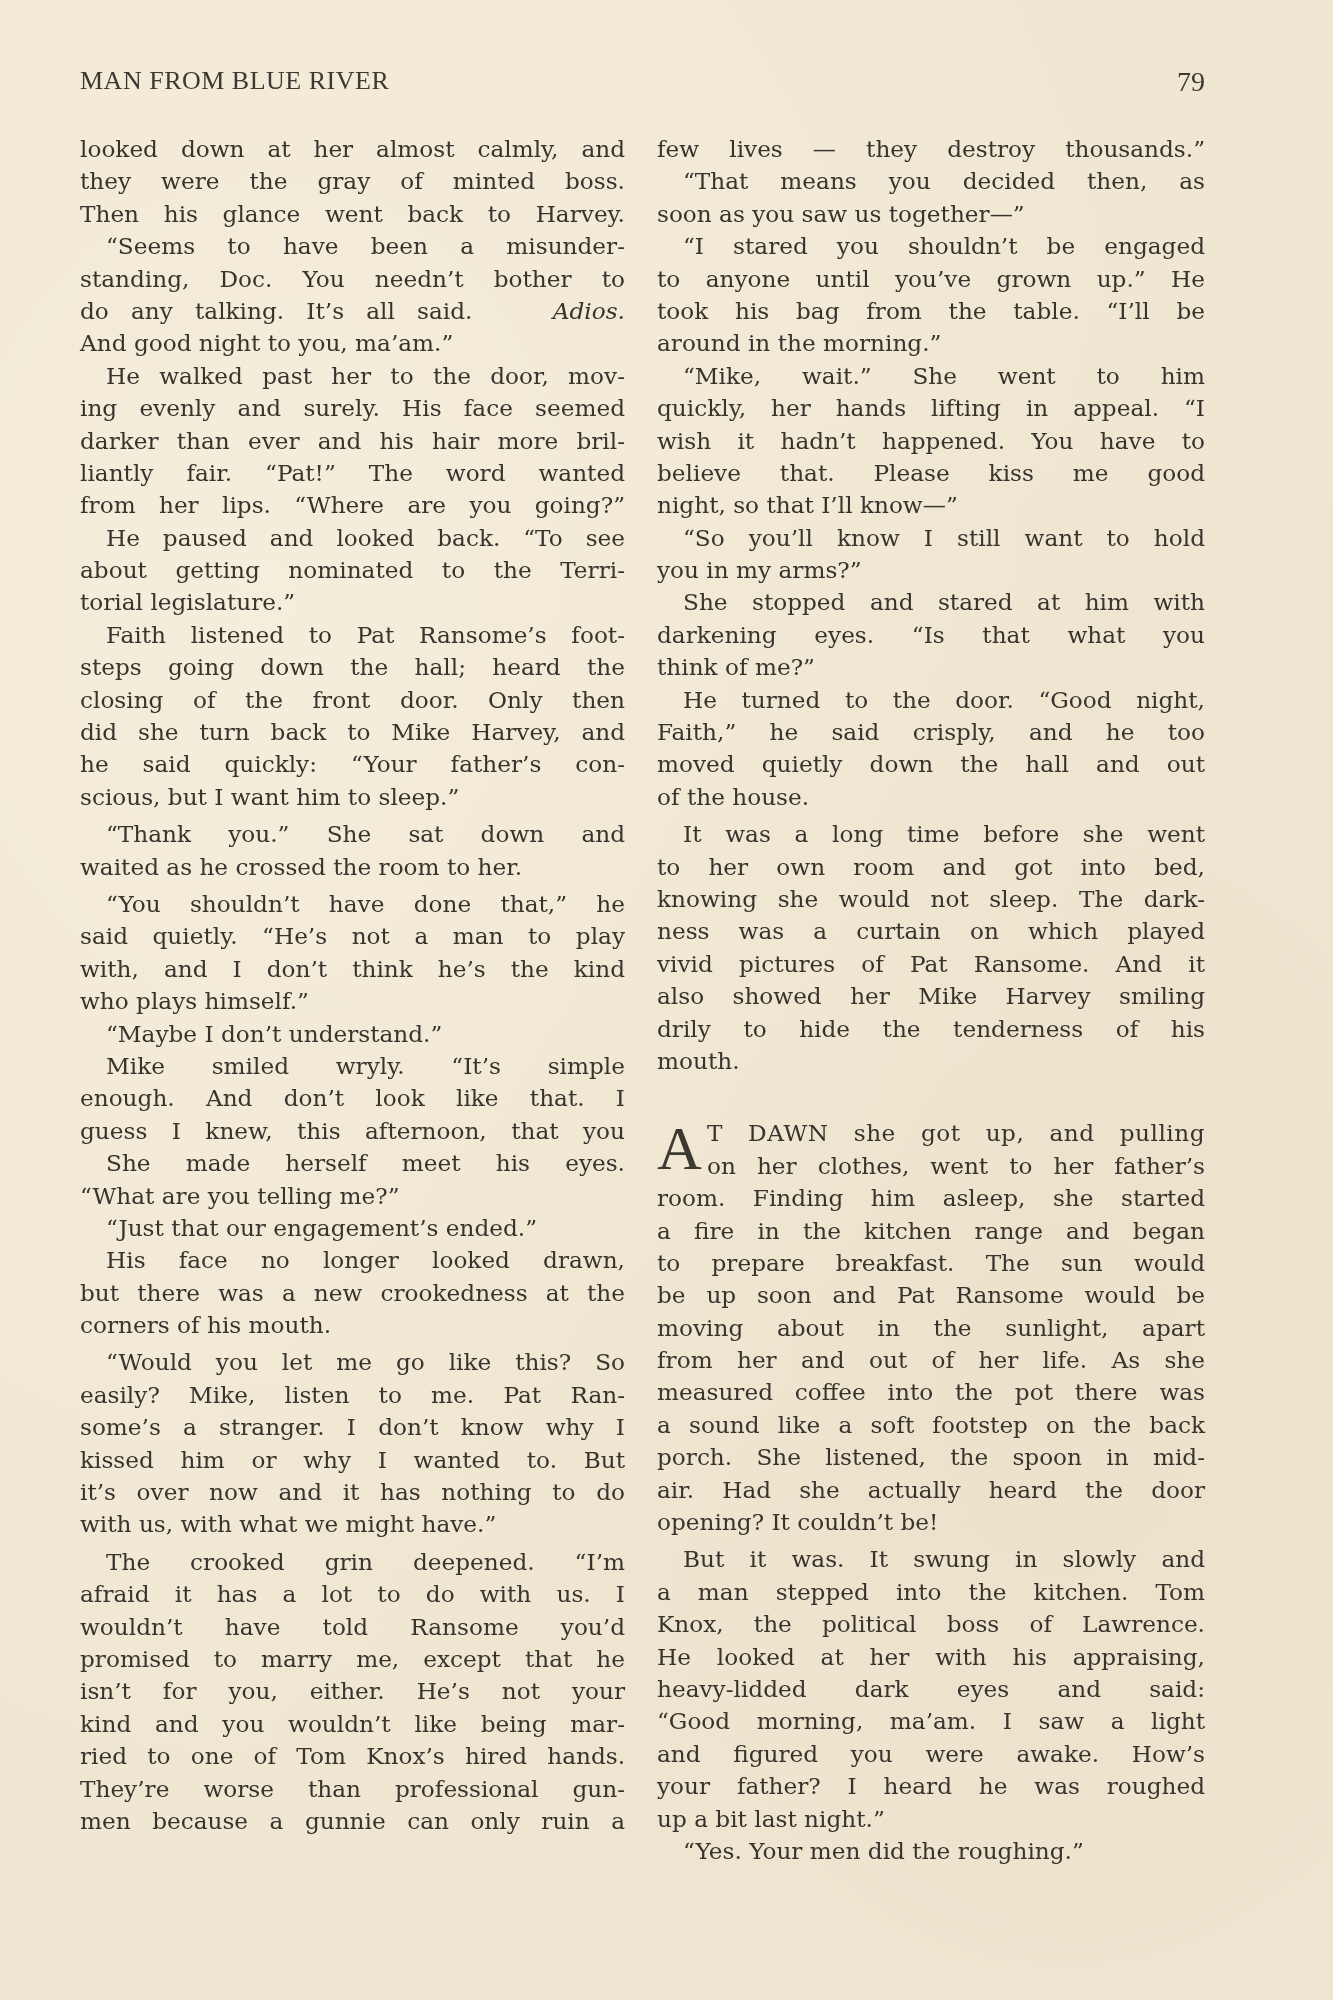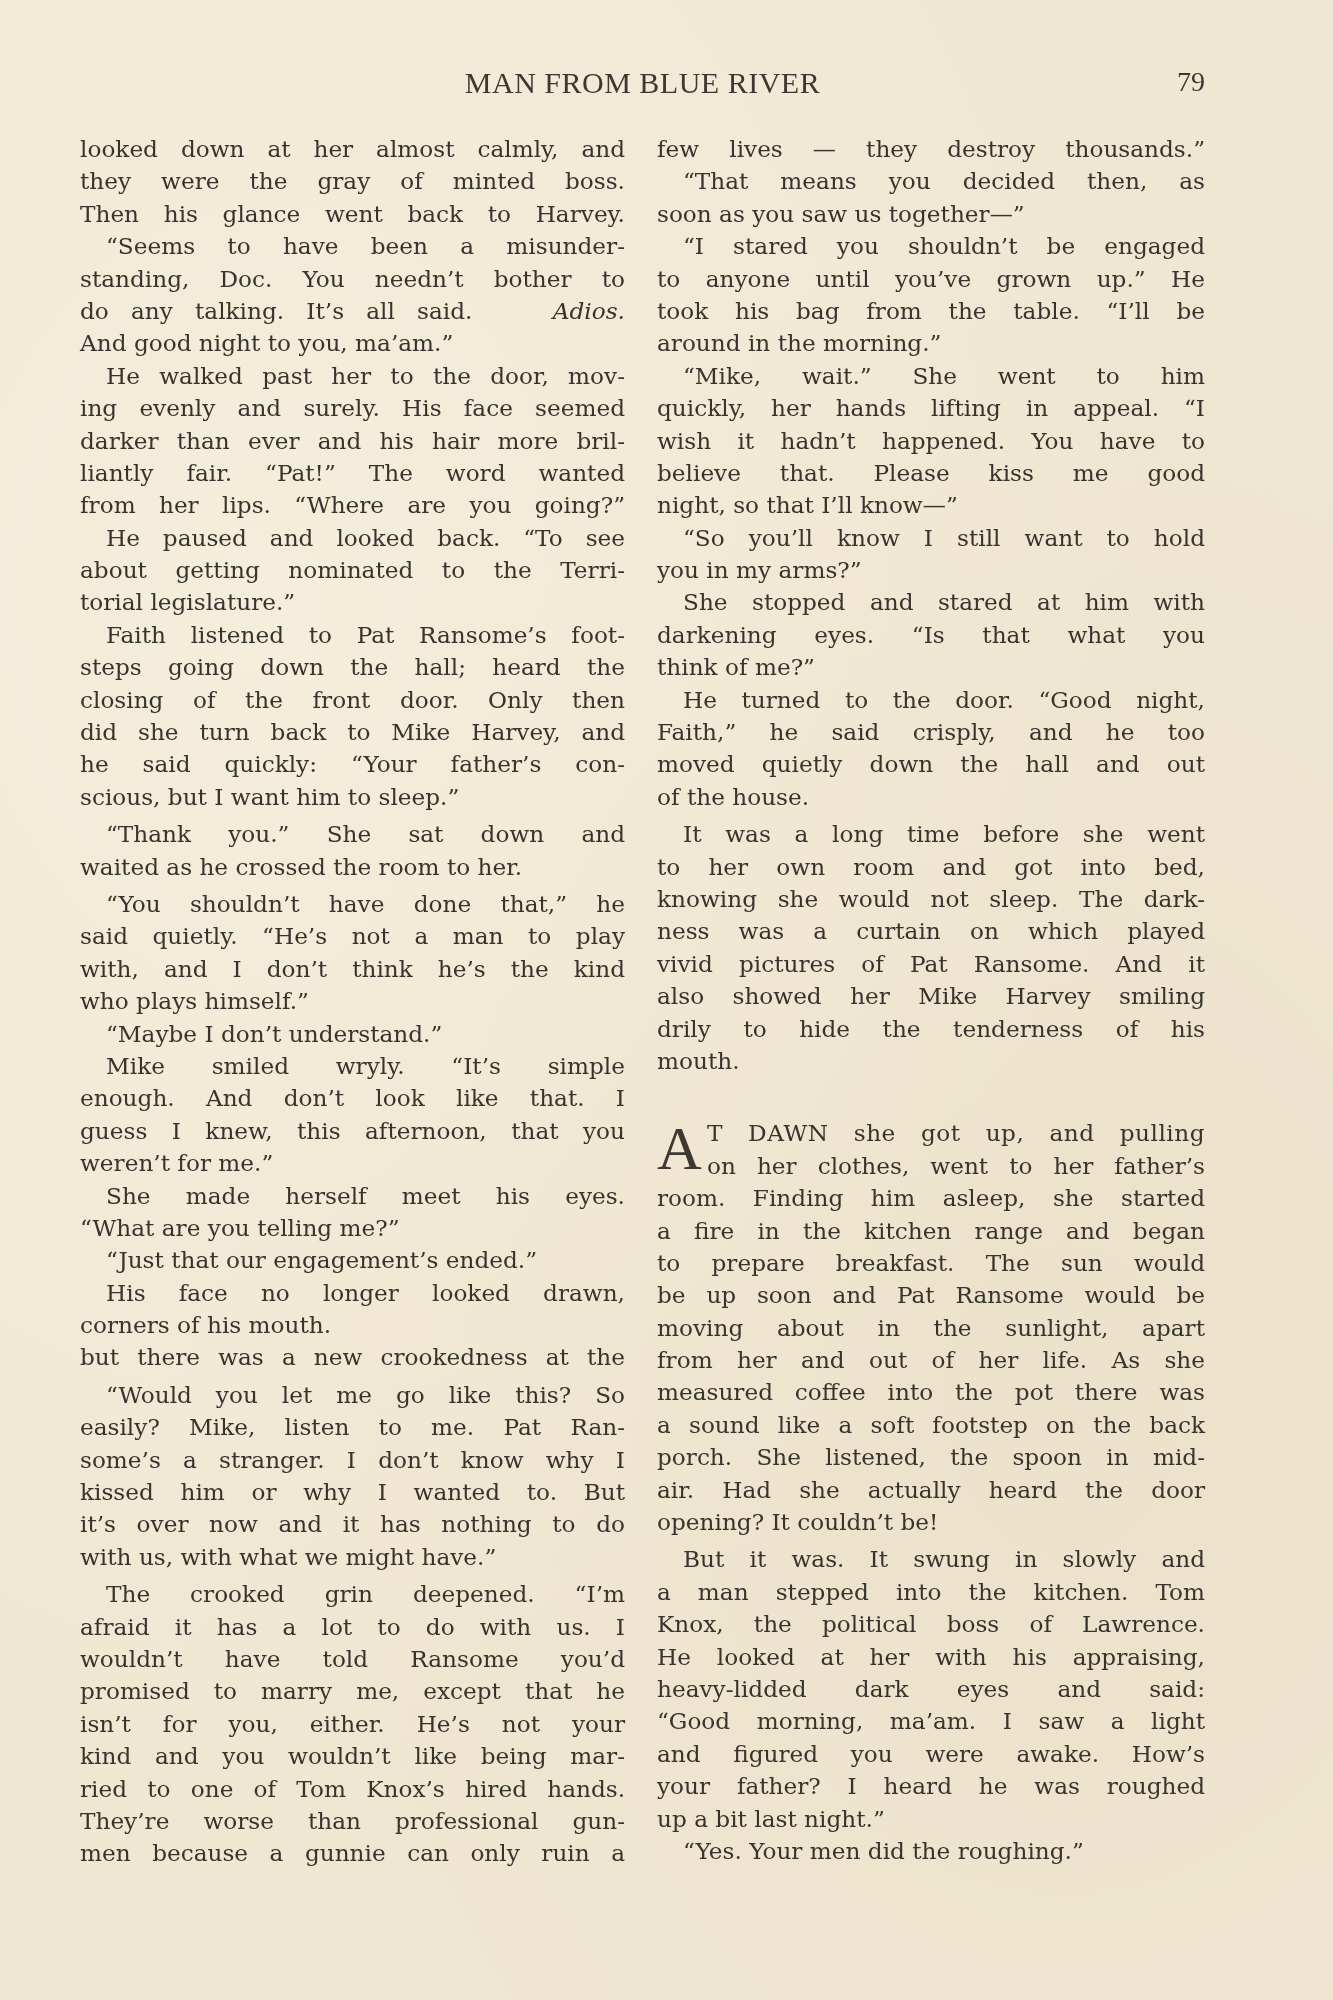--- a/index.html
+++ b/index.html
@@ -11,23 +11,23 @@
       radial-gradient(ellipse at 80% 70%, rgba(225,210,180,0.25), transparent 60%);
     font-family: "DejaVu Serif", "Liberation Serif", serif;
     color: #37332d;
     position: relative;
   }
   .page { position: absolute; left: 0; top: 0; width: 1333px; height: 2000px; }
   .running-head {
     position: absolute; top: 62px; left: 80px; width: 1125px; height: 40px;
   }
   .running-title {
-    position: absolute; left: 0; right: 0; text-align: center;
+    position: absolute; left: 0; right: 0; text-align: left;
     font-family: "Liberation Serif", "DejaVu Serif", serif;
-    font-size: 30px; letter-spacing: 0.5px; color: #3d3932;
+    font-size: 26px; letter-spacing: 0.5px; color: #3d3932;
     top: 4px;
   }
   .page-number {
     position: absolute; right: 0; top: 4px;
     font-family: "Liberation Serif", "DejaVu Serif", serif;
     font-size: 28px; color: #3d3932;
   }
   .column {
     position: absolute; top: 133px; width: 545px;
     font-size: 23.2px; line-height: 32.4px;
@@ -88,27 +88,26 @@
     <span class="line last">waited as he crossed the room to her.</span>
     <span class="gap"></span>
     <span class="line indent">“You shouldn’t have done that,” he</span>
     <span class="line">said quietly. “He’s not a man to play</span>
     <span class="line">with, and I don’t think he’s the kind</span>
     <span class="line last">who plays himself.”</span>
     <span class="line indent last">“Maybe I don’t understand.”</span>
     <span class="line indent">Mike smiled wryly. “It’s simple</span>
     <span class="line">enough. And don’t look like that. I</span>
     <span class="line">guess I knew, this afternoon, that you</span>
-    <span class="line last">weren’t for me.”</span>
     <span class="line indent">She made herself meet his eyes.</span>
     <span class="line last">“What are you telling me?”</span>
     <span class="line indent last">“Just that our engagement’s ended.”</span>
     <span class="line indent">His face no longer looked drawn,</span>
+    <span class="line">but there was a new crookedness at the</span>
     <span class="line last">corners of his mouth.</span>
-    <span class="line">but there was a new crookedness at the</span>
     <span class="gap"></span>
     <span class="line indent">“Would you let me go like this? So</span>
     <span class="line">easily? Mike, listen to me. Pat Ran-</span>
     <span class="line">some’s a stranger. I don’t know why I</span>
     <span class="line">kissed him or why I wanted to. But</span>
     <span class="line">it’s over now and it has nothing to do</span>
     <span class="line last">with us, with what we might have.”</span>
     <span class="gap"></span>
     <span class="line indent">The crooked grin deepened. “I’m</span>
     <span class="line">afraid it has a lot to do with us. I</span>

